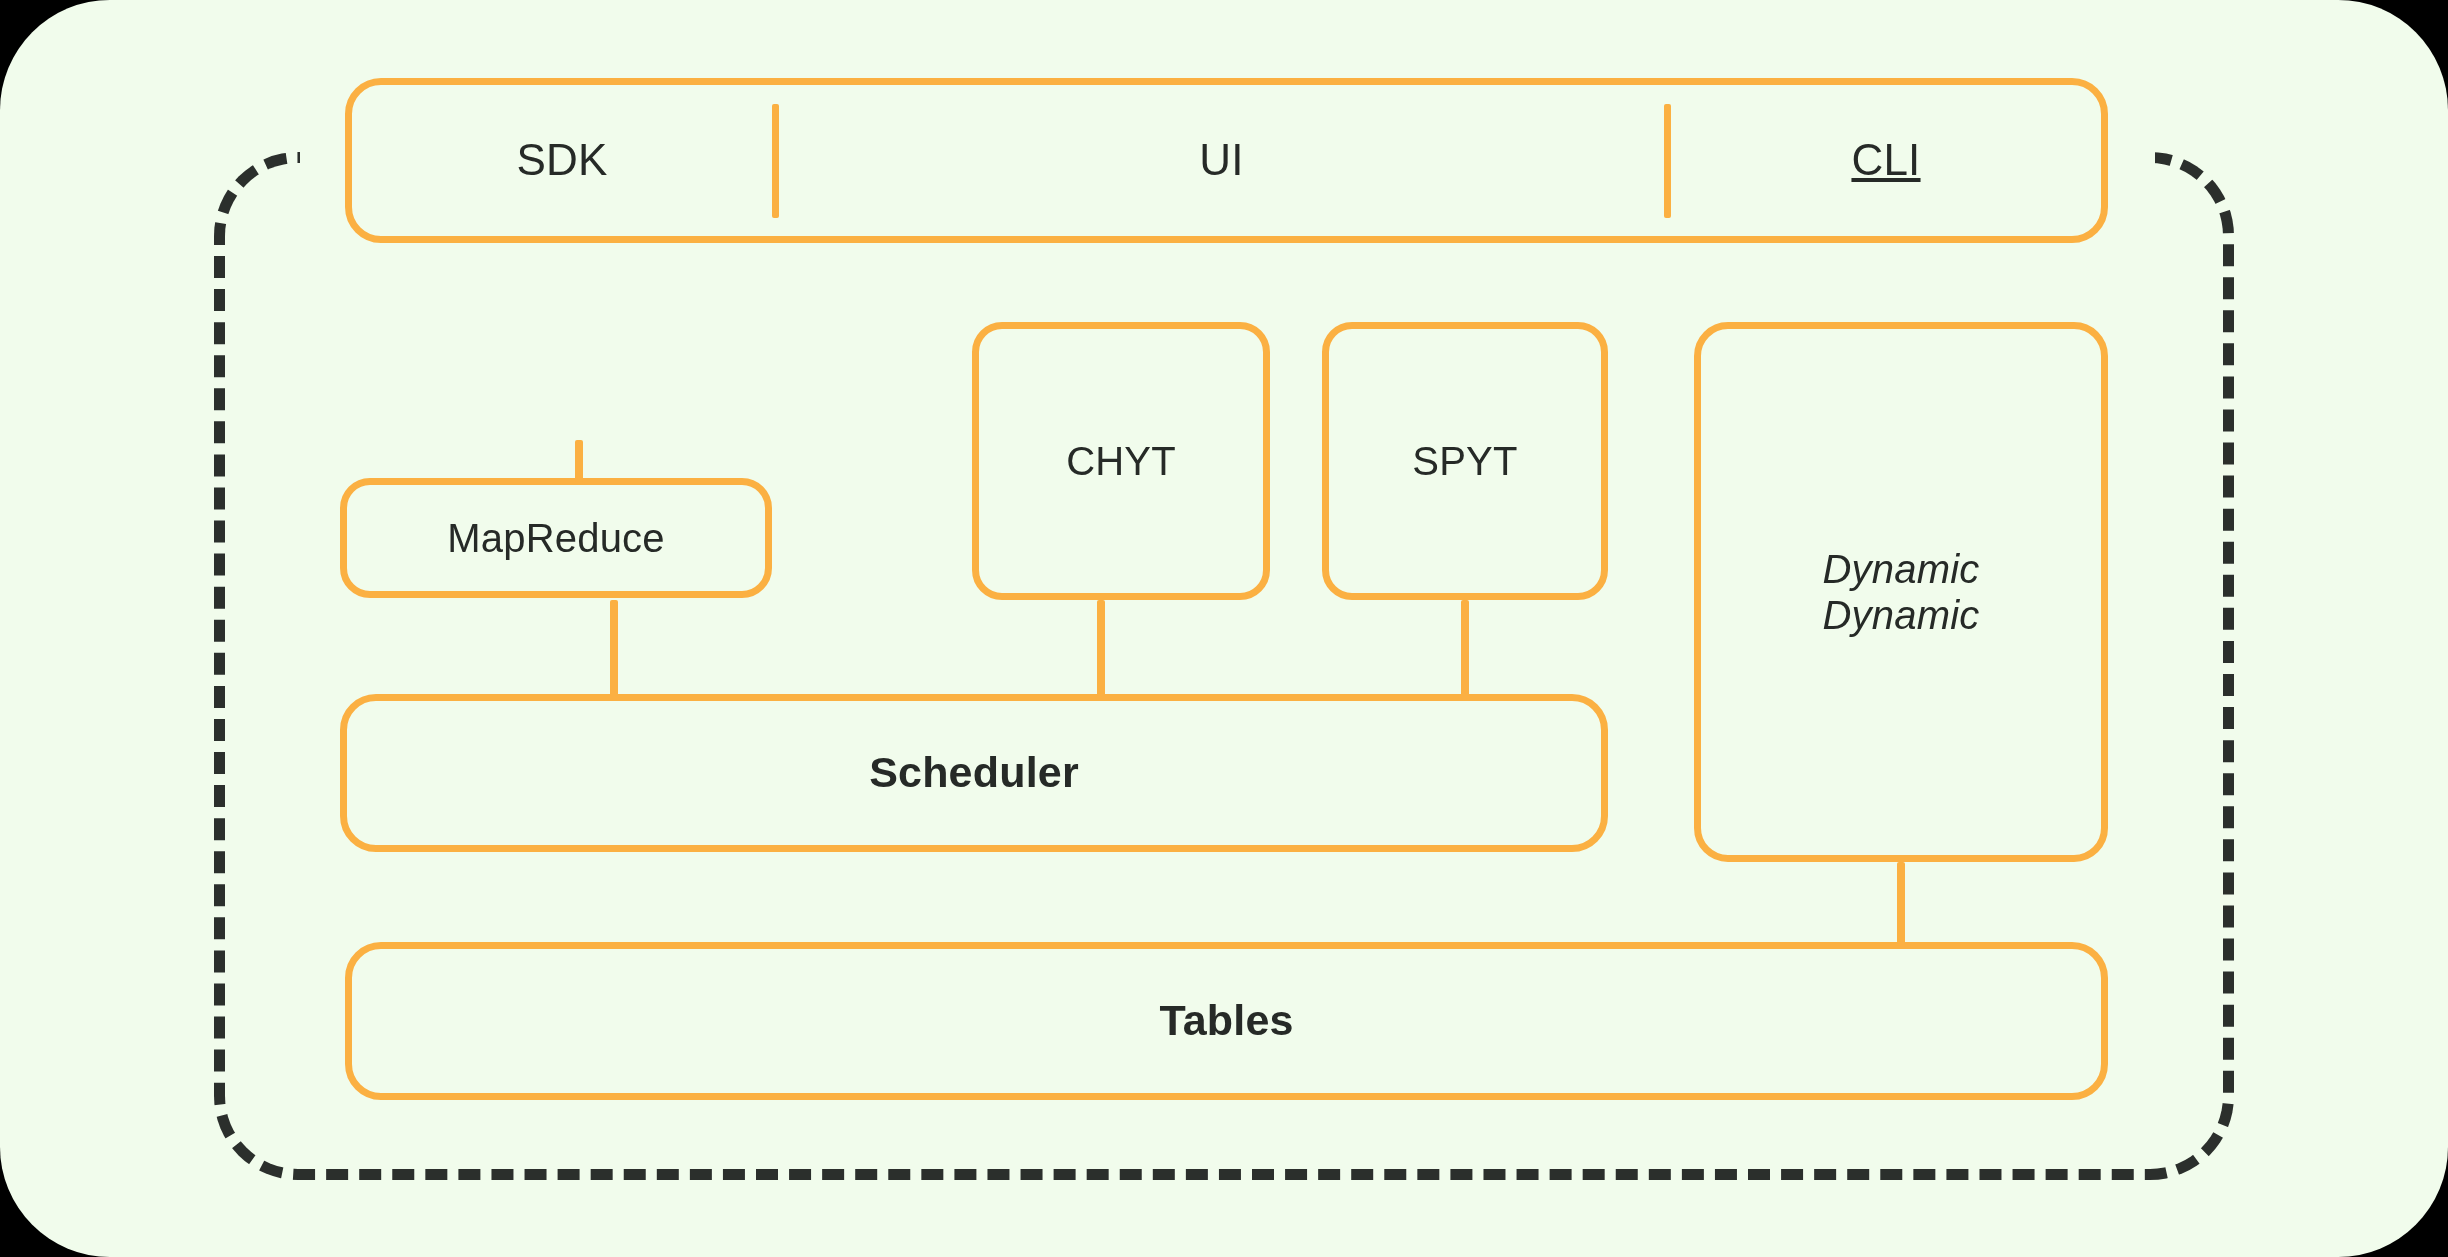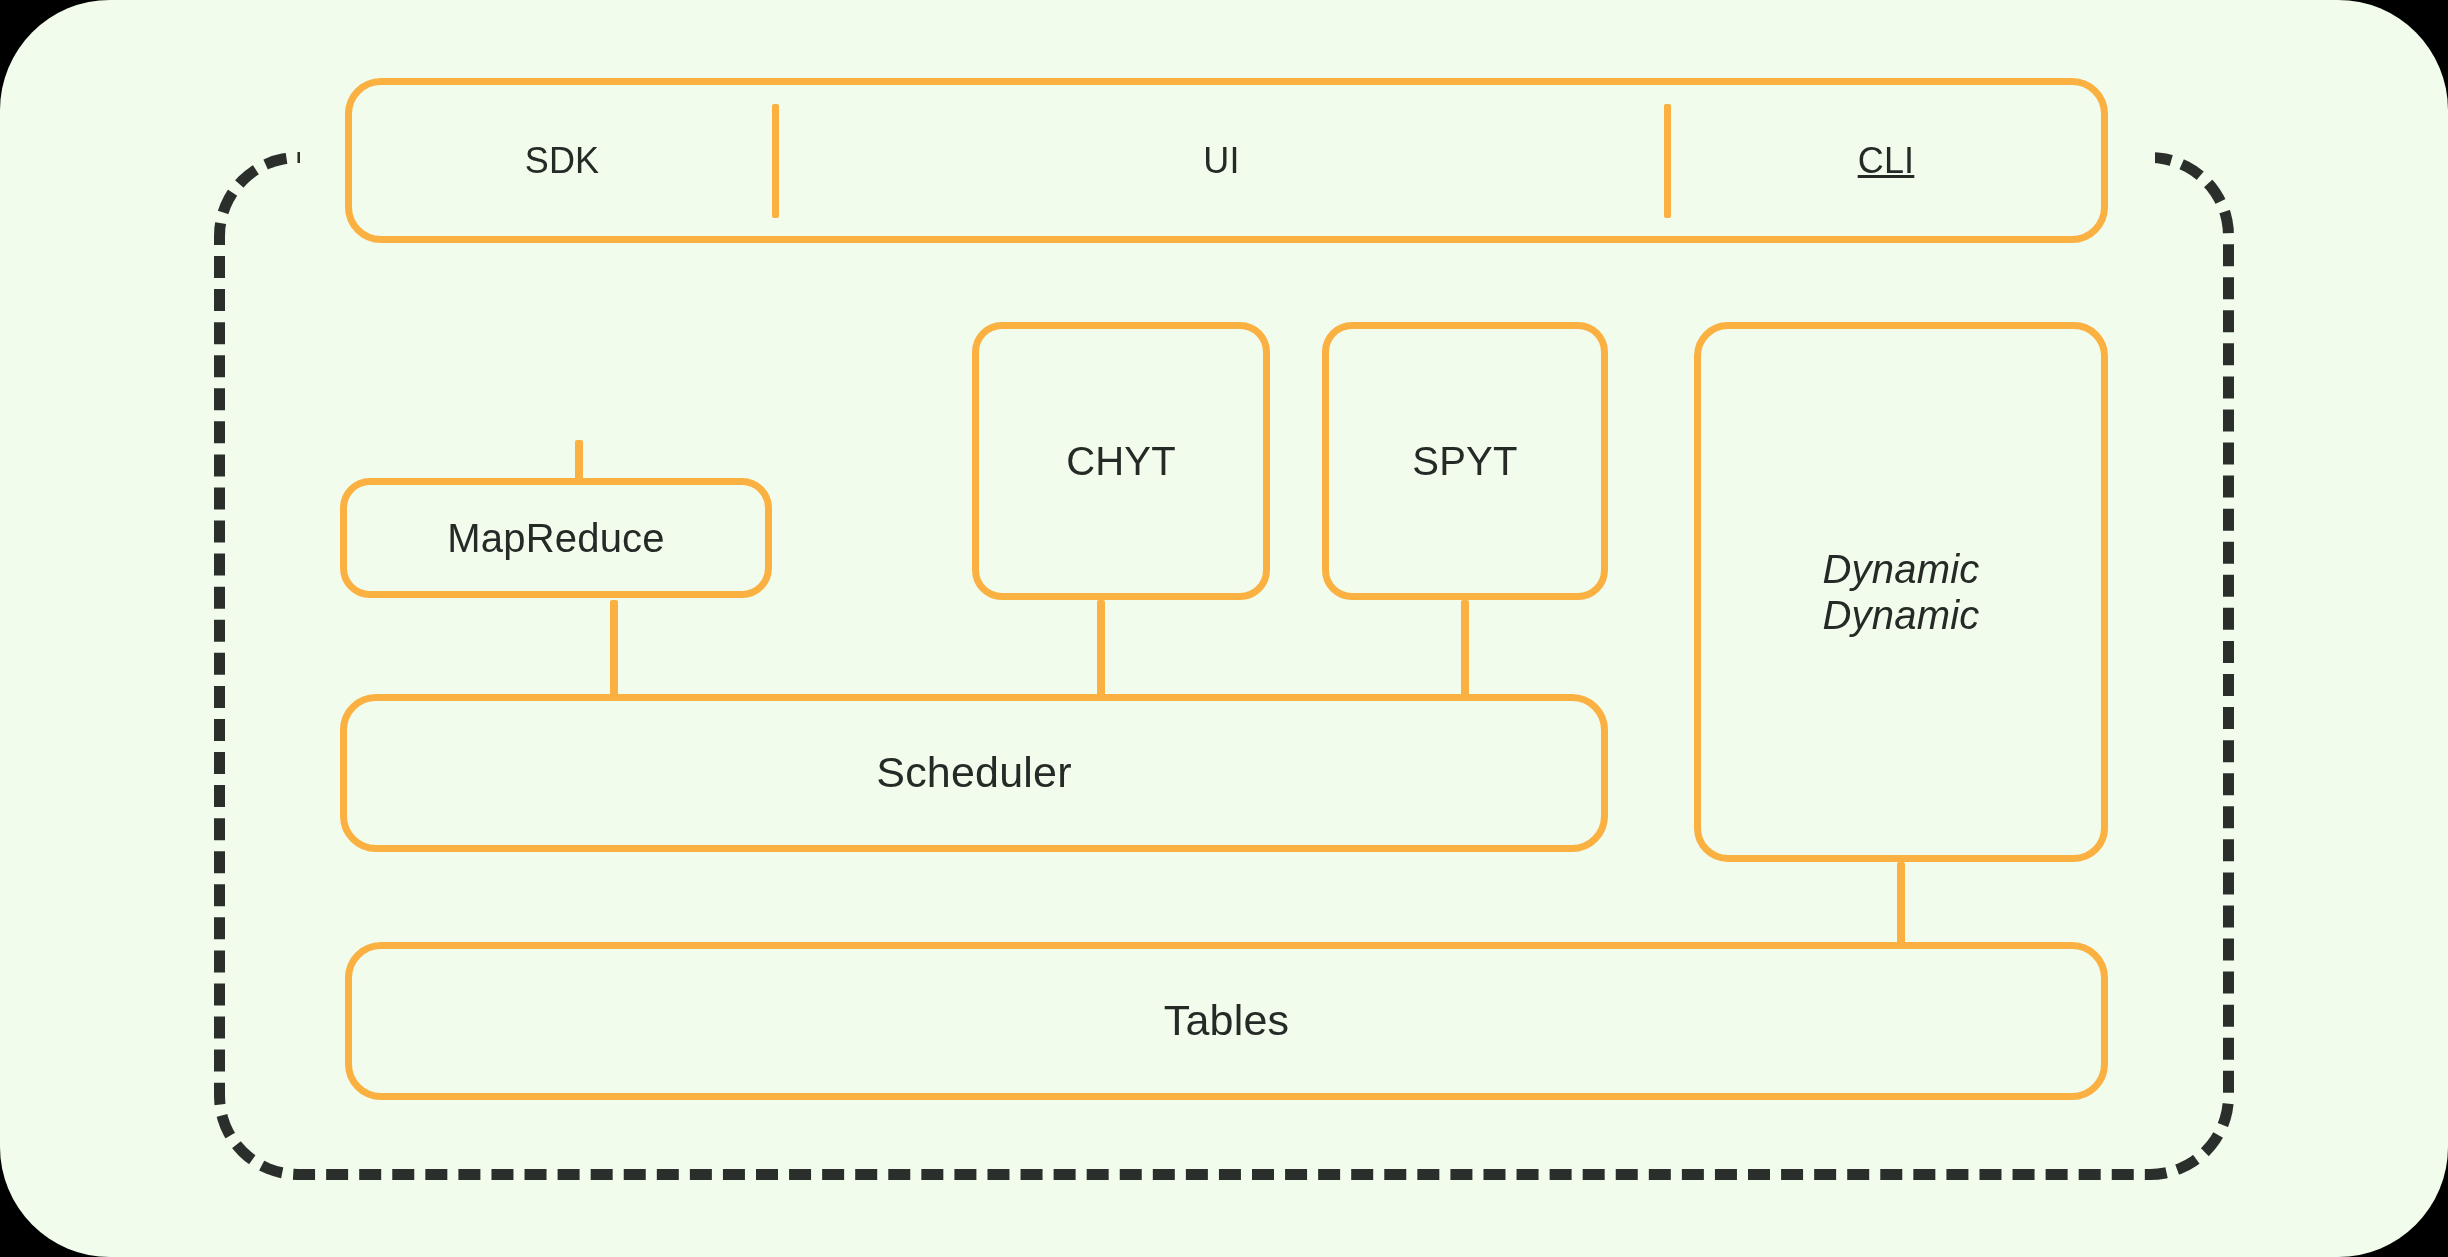--- a/index.html
+++ b/index.html
@@ -52,21 +52,21 @@
     display: flex;
     align-items: center;
     justify-content: center;
     color: #262a27;
     font-size: 40px;
     font-weight: 400;
     letter-spacing: 0.2px;
     text-align: center;
     line-height: 1.15;
   }
-  .node.bold { font-weight: 400; font-size: 43px; }
+  .node.bold { font-weight: 700; font-size: 43px; }
 
   
   #node-topbar      { left: 345px;  top: 78px;   width: 1763px; height: 165px; border-radius: 36px; }
   #node-yql         { left: 340px;  top: 322px;  width: 478px;  height: 123px; }
   #node-mapreduce   { left: 340px;  top: 478px;  width: 432px;  height: 120px; }
   #node-chyt        { left: 952px;  top: 322px;  width: 298px;  height: 278px; margin-left: 20px; }
   #node-spyt        { left: 1322px; top: 322px;  width: 286px;  height: 278px; }
   #node-dyntables   { left: 1694px; top: 322px;  width: 414px;  height: 540px; border-radius: 34px; font-style: italic; }
   #node-scheduler   { left: 340px;  top: 694px;  width: 1268px; height: 158px; border-radius: 36px; }
   #node-cypress     { left: 345px;  top: 942px;  width: 1763px; height: 158px; border-radius: 36px; }
@@ -75,21 +75,21 @@
   .topbar-inner {
     display: flex;
     align-items: stretch;
     width: 100%;
     height: 100%;
   }
   .topbar-seg {
     display: flex;
     align-items: center;
     justify-content: center;
-    font-size: 36px;
+    font-size: 44px;
     color: #262a27;
   }
   .seg-sdk { flex: 0 0 420px; }
   .seg-ui  { flex: 1 1 auto; border-radius: 14px; }
   .seg-cli { flex: 0 0 430px; text-decoration: underline; }
   .topbar-divider {
     flex: 0 0 7px;
     width: 7px;
     background: #fbb042;
     align-self: center;

